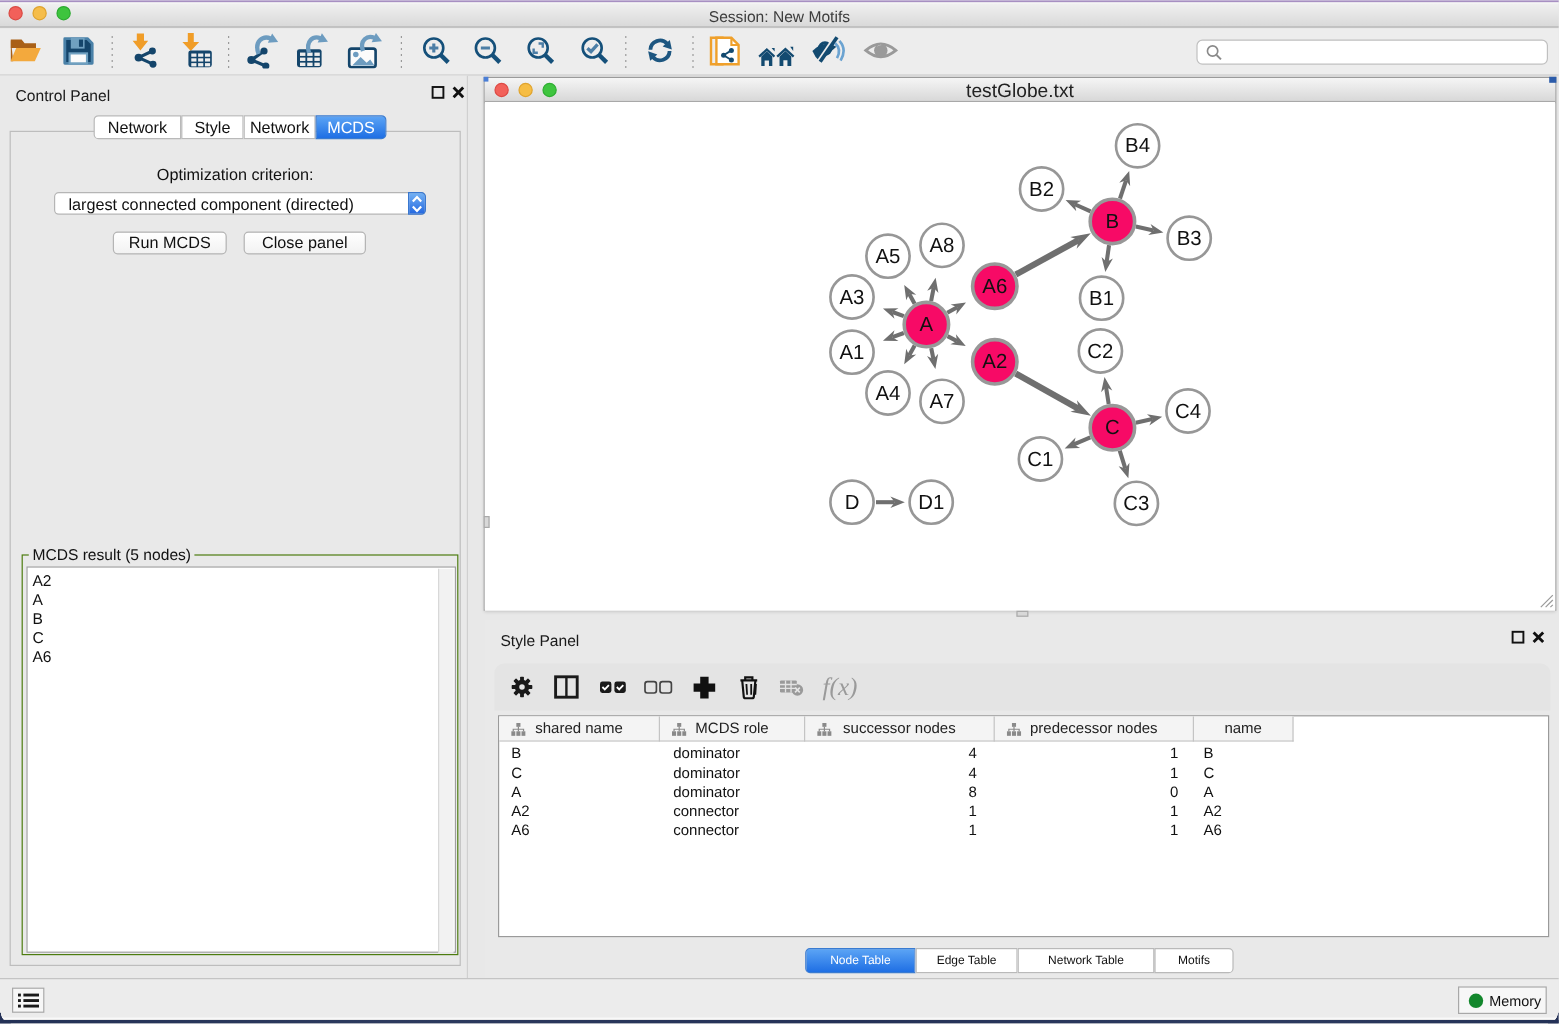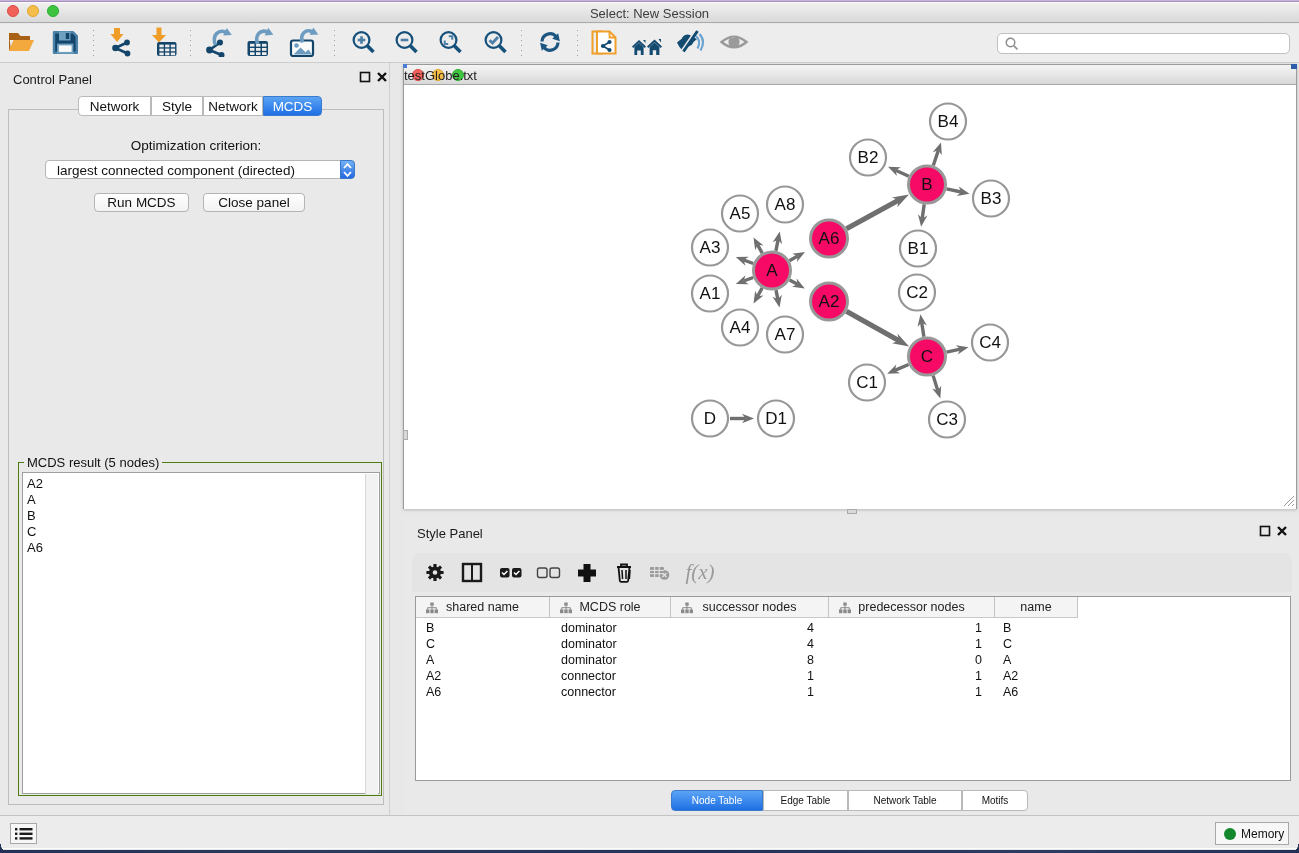--- a/index.html
+++ b/index.html
@@ -23,21 +23,21 @@
 #ddbtn{position:absolute;right:-1px;top:-1px;width:15px;height:19px;border-radius:0 4px 4px 0;background:linear-gradient(#73b1f4,#2468e0);border:1px solid #3a78cf}
 .btn{position:absolute;height:19px;background:linear-gradient(#ffffff,#f2f2f2);border:1px solid #b5b5b5;border-radius:4px;font-size:13.5px;color:#111;text-align:center;line-height:17px}
 #fieldset{position:absolute;left:9px;top:352px;width:364px;height:334px;border:1px solid #4d7c0f}
 #fieldlegend{position:absolute;left:5px;top:-8px;background:#e9e9e9;padding:0 3px;font-size:13px;color:#111}
 #mcdslist{position:absolute;left:3px;top:9px;width:358px;height:322px;background:#fff;border:1px solid #9f9f9f}
 #mcdslist .li{padding-left:4px;font-size:13px;color:#111;height:16px;line-height:16px}
 #mcdsscroll{position:absolute;right:1px;top:1px;width:13px;height:320px;background:#f2f2f2;border-left:1px solid #d8d8d8}
 #gwin{position:absolute;left:403px;top:64px;width:894px;height:445px;border:1px solid #9a9a9a;background:#fff;box-shadow:0 1px 3px rgba(0,0,0,0.2)}
 #gtitle{position:absolute;left:0;top:0;width:100%;height:20px;background:linear-gradient(#f5f5f5,#d8d8d8);border-bottom:1px solid #a8a8a8}
 #gtitle .tl{top:4px}
-#gtitletext{position:absolute;left:0;right:0;top:3px;font-size:13px;color:#222}
+#gtitletext{position:absolute;left:0;right:0;top:3px;text-align:center;font-size:16px;color:#222}
 #gcontent{position:absolute;left:0;top:21px;width:892px;height:423px;background:#fff;overflow:hidden}
 #tpanel{position:absolute;left:404px;top:517px;width:895px;height:298px;background:#e9e9e9}
 #tpanel .ptitle{position:absolute;left:13px;top:9px;font-size:13px;color:#1a1a1a}
 #ttoolbar{position:absolute;left:8px;top:36px;width:880px;height:39px;background:#e4e4e4;border-radius:8px 8px 0 0}
 #ttable{position:absolute;left:11px;top:79px;width:876px;height:185px;background:#fff;border:1px solid #9a9a9a}
 #thead{position:absolute;left:0;top:0;height:21px;background:#f4f4f4;border-bottom:1px solid #c8c8c8}
 .hcol{position:absolute;top:0;height:21px;border-right:1px solid #c4c4c4;font-size:12.5px;color:#222;text-align:center;line-height:21px}
 .trow{position:absolute;height:16px;font-size:12.5px;color:#111;line-height:16px}
 .cell{position:absolute;top:0;height:16px}
 #btabs{position:absolute;left:0;width:100%;top:273px;height:21px}
@@ -46,21 +46,21 @@
 #statusbar{position:absolute;left:0;top:815px;width:1299px;height:34px;background:#ececec;border-top:1px solid #c4c4c4;border-bottom:1px solid #fdfdfd}
 #listbtn{position:absolute;left:10px;top:7px;width:27px;height:21px;background:#f7f7f7;border:1px solid #a8a8a8}
 #membtn{position:absolute;left:1215px;top:6px;width:74px;height:23px;background:#f7f7f7;border:1px solid #a8a8a8;font-size:12px;color:#111}
 #deskBot{position:absolute;left:0;top:850px;width:1299px;height:3px;background:linear-gradient(90deg,#233156,#2c3a5e 25%,#243157 55%,#2d3b60 80%,#233156)}
 </style></head><body>
 <div id="deskTop"></div>
 <div id="titlebar">
 <span class="tl" style="left:7px;background:#f2605a;border-color:#d94c45"></span>
 <span class="tl" style="left:27px;background:#f5bd4a;border-color:#dfa32f"></span>
 <span class="tl" style="left:47px;background:#3ec43e;border-color:#2dab31"></span>
-<div class="title">Select: New Session</div>
+<div class="title">Session: New Motifs</div>
 </div>
 <div id="toolbar">
 <svg class="ticon" style="left:6px" width="30" height="30" viewBox="0 0 30 30">
       <path d="M3 6 L12 6 L14.5 9 L24 9 L24 13 L3 13 Z" fill="#a96017"></path>
       <path d="M3 6 L3 24 L5 24 Z" fill="#a96017"></path>
       <path d="M7.5 13 L28 13 L23 24 L2.8 24 Z" fill="#f3a93d"></path>
     </svg>
 <svg class="ticon" style="left:50px" width="30" height="30" viewBox="0 0 30 30">
       <path d="M4 5.2 L22.8 5.2 L26.8 9.2 L26.8 25.8 L4 25.8 Z" fill="#14456b" stroke="#4a81a8" stroke-width="2.4" stroke-linejoin="round"></path>
       <rect x="9" y="4.5" width="11.5" height="9" fill="#6fa0c0"></rect>

